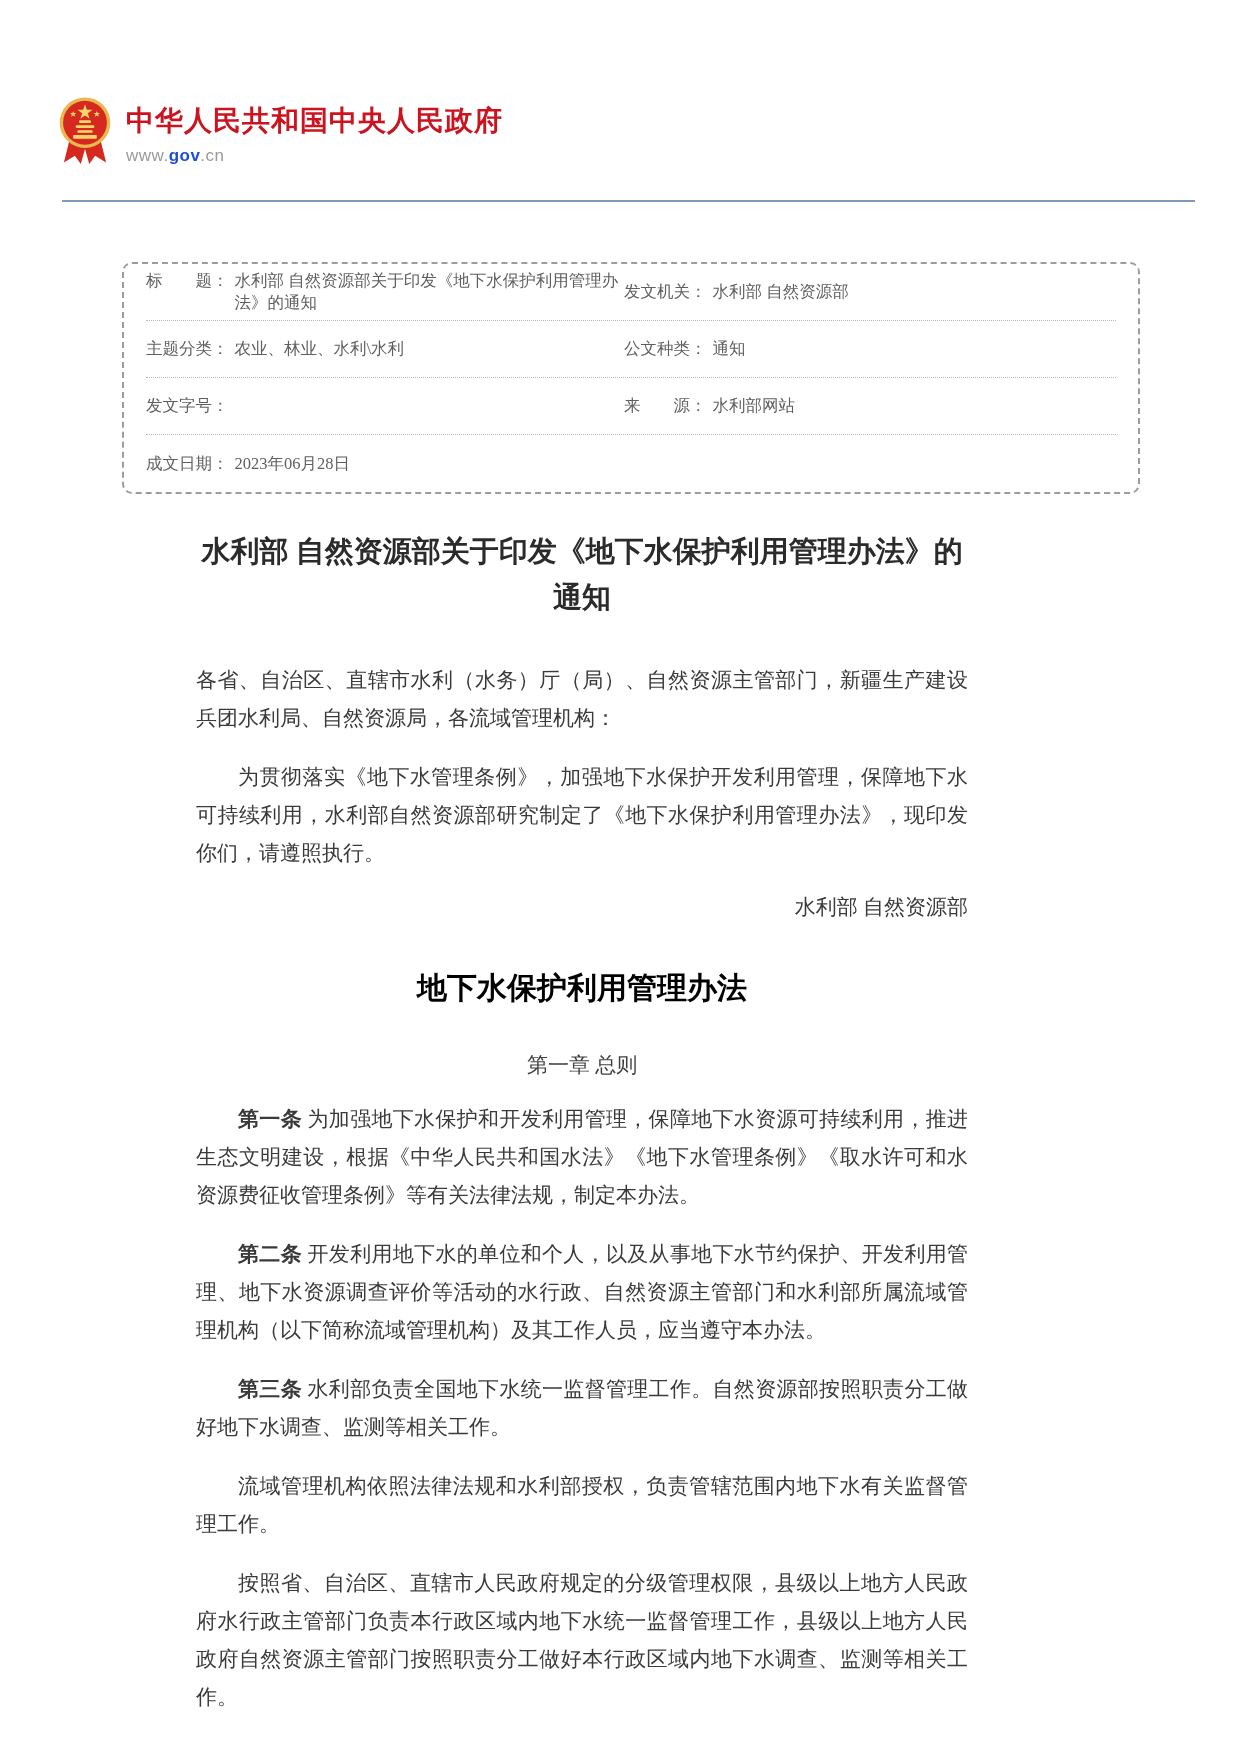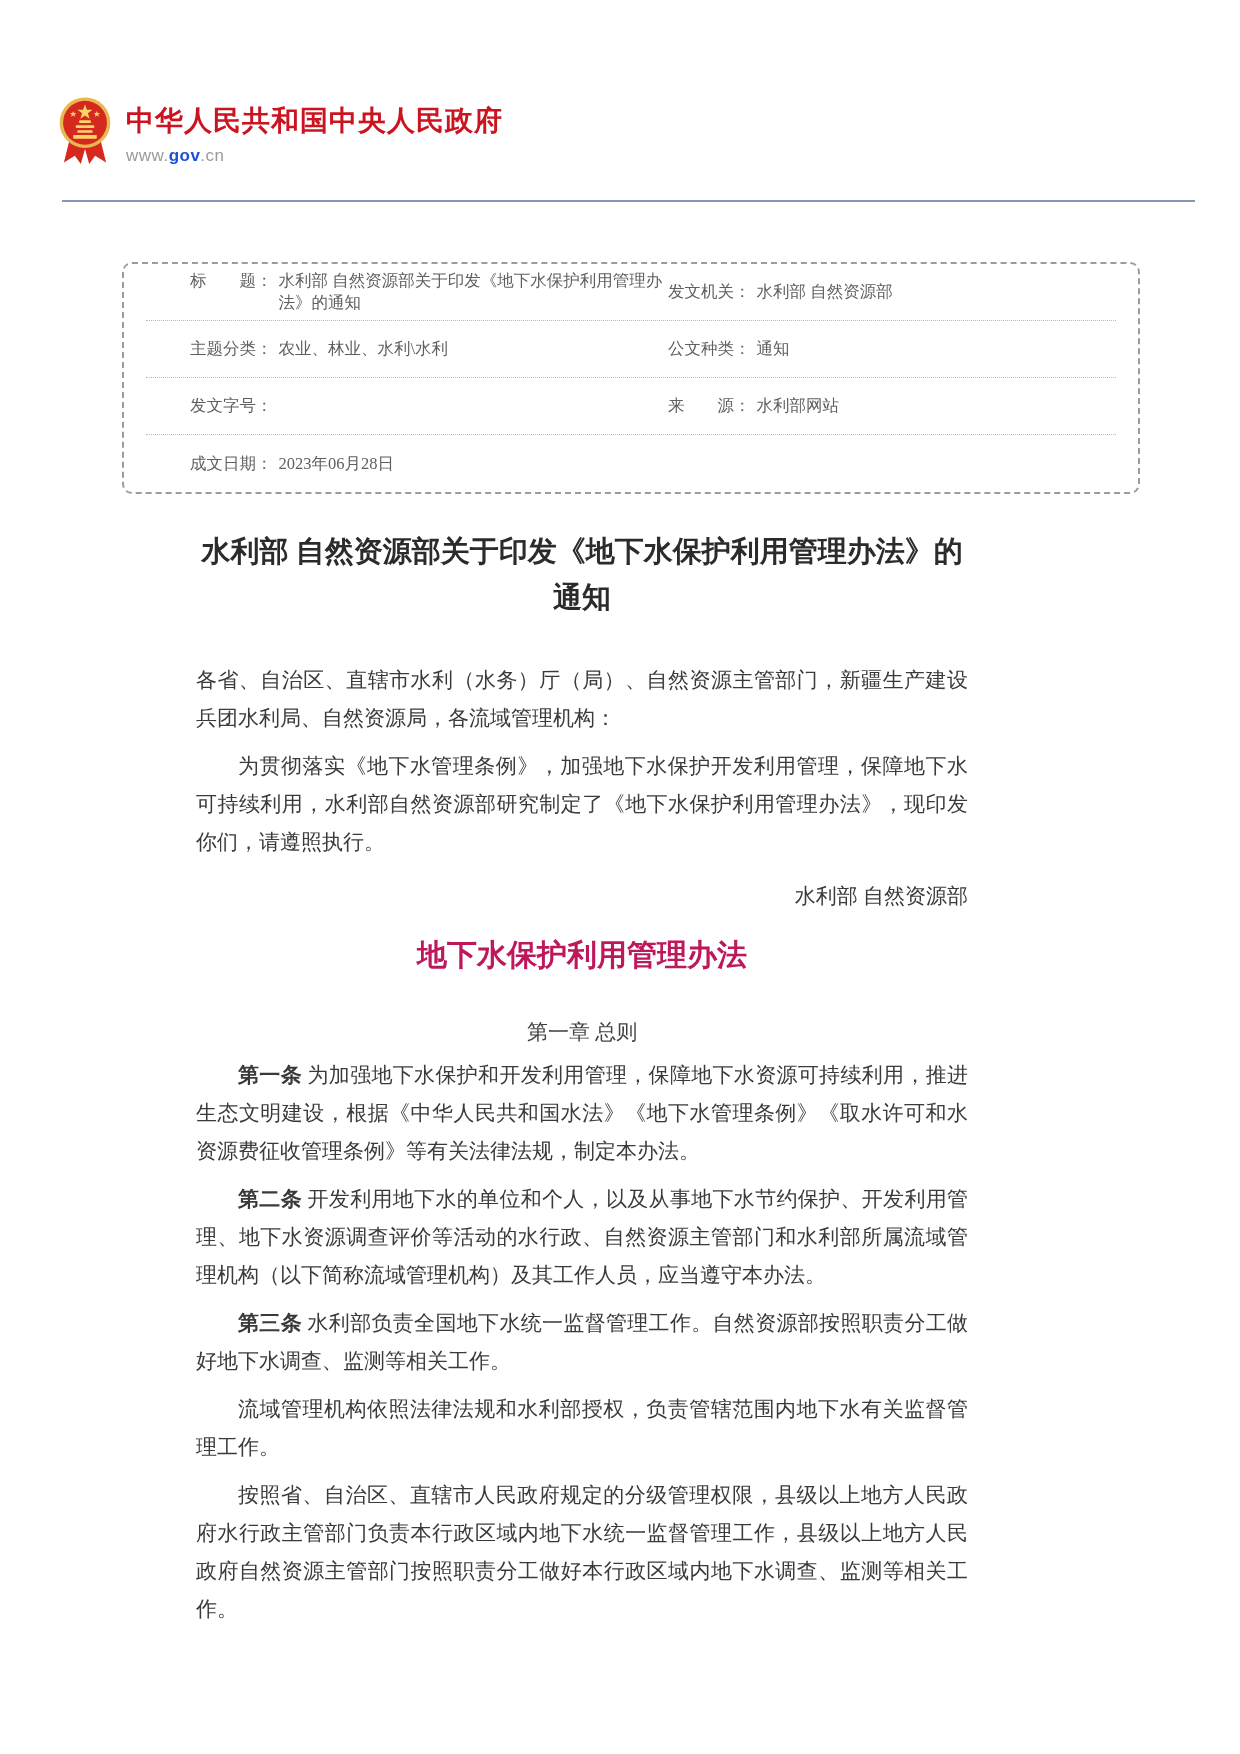--- a/index.html
+++ b/index.html
@@ -53,21 +53,21 @@
     color: #5f5f5f;
   }
   .meta-row {
     display: flex;
     align-items: center;
     min-height: 57px;
     border-bottom: 1px dotted #b8b8b8;
     font-size: 16.5px;
   }
   .meta-row:last-child { border-bottom: none; }
-  .meta-cell-left { flex: 0 0 478px; display: flex; margin-left: 44px; }
+  .meta-cell-left { flex: 0 0 478px; display: flex; }
   .meta-cell-right { flex: 1 1 auto; display: flex; }
   .meta-label { white-space: nowrap; }
   .meta-value { margin-left: 6px; }
 
   
   .doc {
     width: 772px;
     margin-left: 196px;
     color: #3a3a3a;
   }
@@ -76,37 +76,37 @@
     text-align: center;
     font-size: 29px;
     font-weight: bold;
     line-height: 1.6;
     color: #2b2b2b;
   }
   .doc p {
     font-size: 21px;
     line-height: 38px;
     text-align: justify;
-    margin-top: 10px;
+    margin-top: 21px;
   }
   .salutation { margin-top: 40px !important; }
   .indent { text-indent: 2em; }
   .art-num { font-weight: bold; }
   .signature-block {
     margin-top: 16px;
     text-align: right;
     font-size: 21px;
     line-height: 38px;
   }
   .measures-title {
-    margin-top: 20px;
+    margin-top: 42px;
     text-align: center;
     font-size: 30px;
     font-weight: bold;
-    color: #be185d;
+    color: #000000;
   }
   .chapter {
     margin-top: 42px;
     text-align: center;
     font-size: 21px;
     font-weight: normal;
     color: #404040;
   }
 </style>
 </head>

